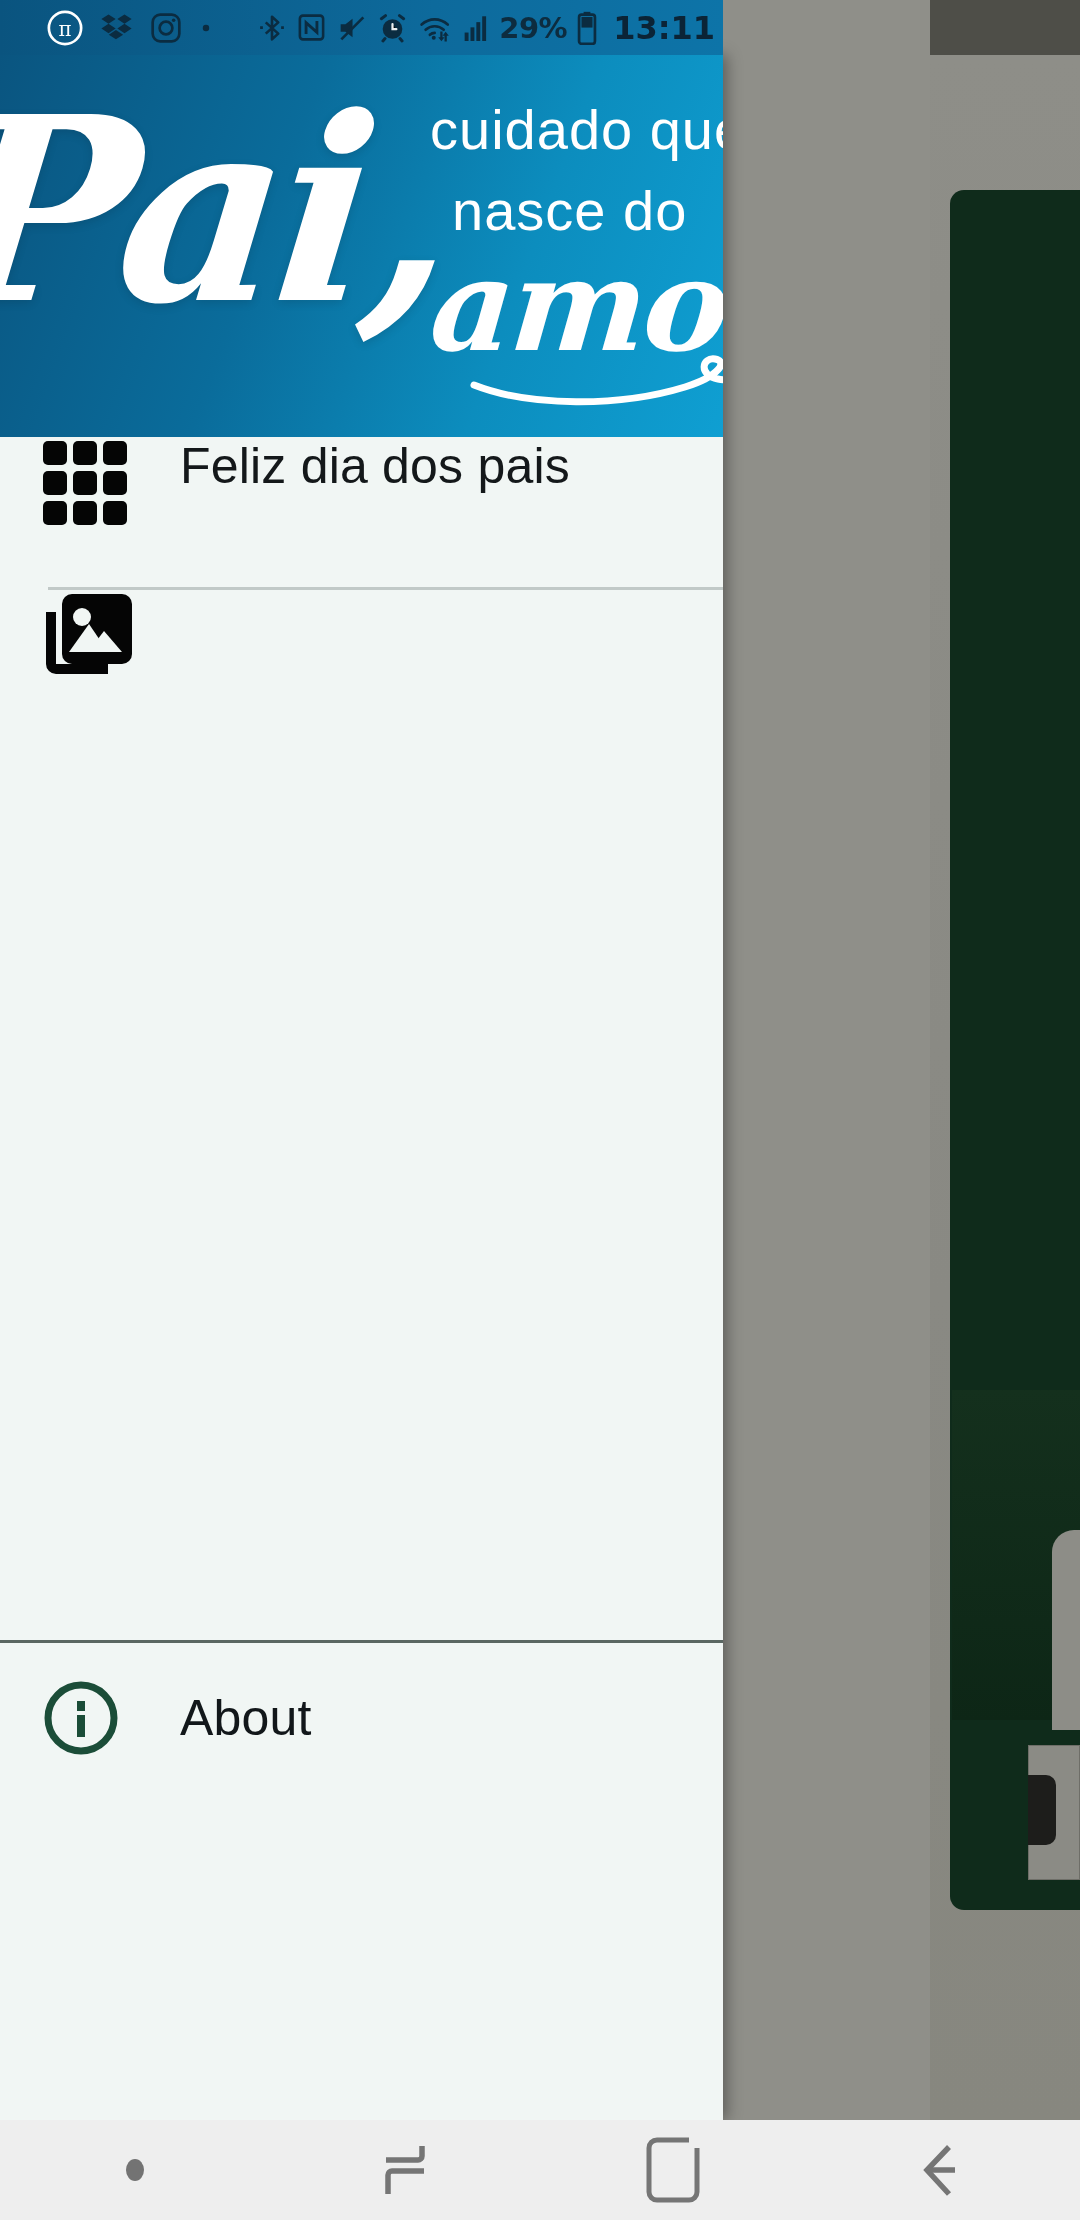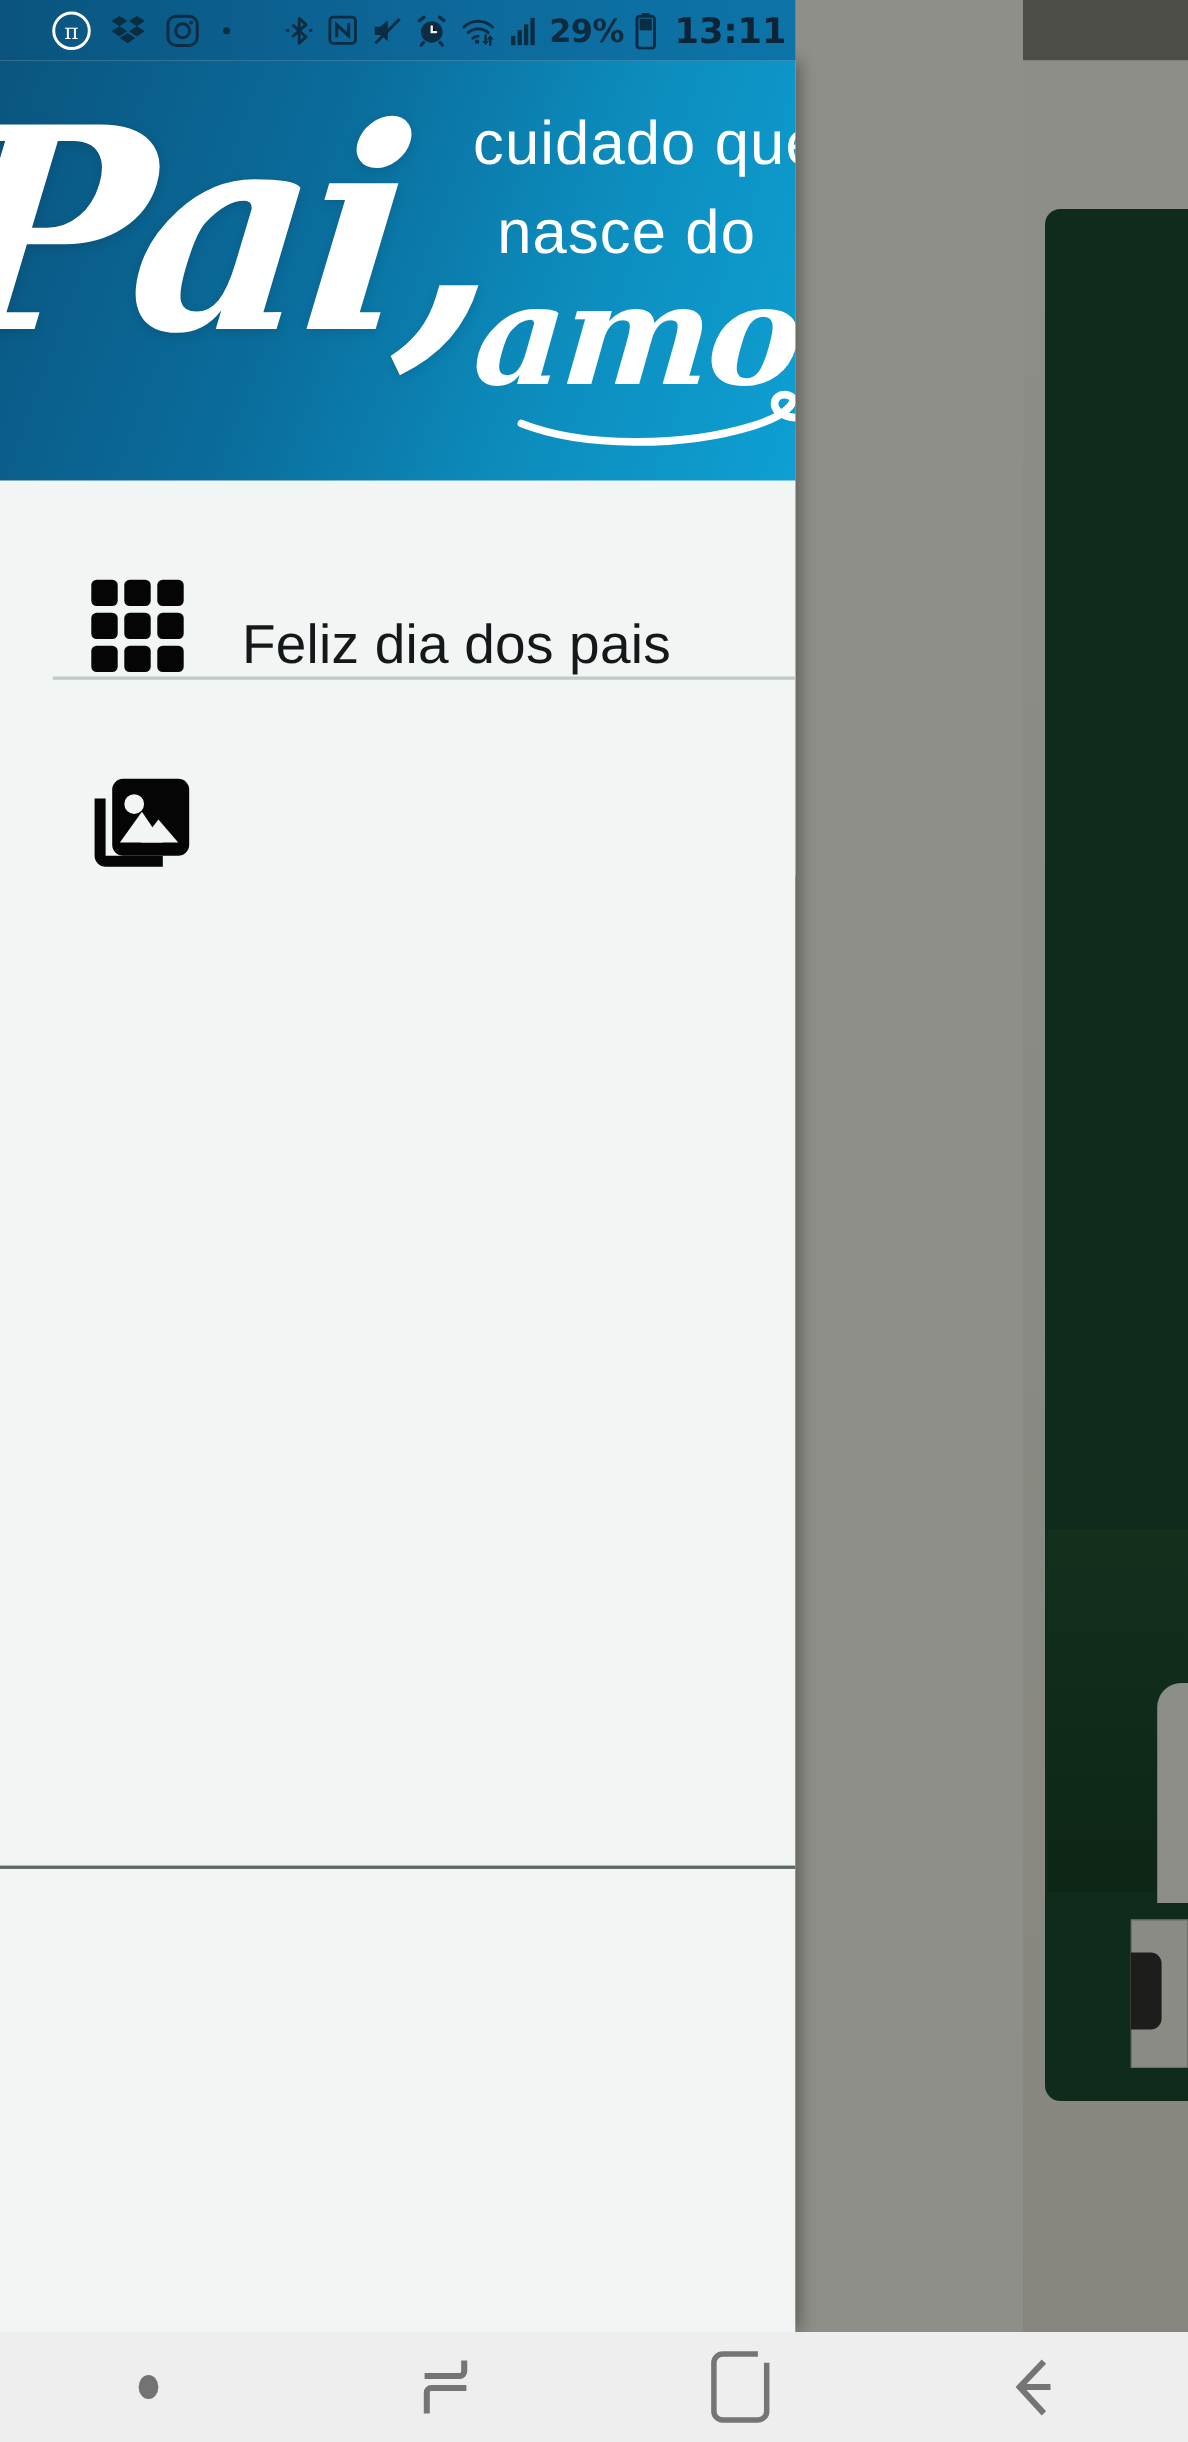--- a/index.html
+++ b/index.html
@@ -212,26 +212,25 @@
   }
 
   
   #drawer-menu {
     position: relative;
     background: #f1f6f4;
   }
   .menu-row {
     position: relative;
     display: flex;
-    align-items: flex-end;
-    height: 178px;
+    align-items: flex-start;
+    height: 150px;
     padding-left: 42px;
     box-sizing: border-box;
     cursor: pointer;
-    margin-left: 40px;
   }
   .menu-icon {
     width: 92px;
     min-width: 92px;
     height: 92px;
     display: flex;
     align-items: center;
     justify-content: flex-start;
   }
   .menu-label {
@@ -439,20 +438,30 @@
             </g>
           </svg>
         </span>
       </div>
     </div>
 
     <div id="drawer-spacer"></div>
 
     <div id="about-divider"></div>
 
+    <div id="about-row">
+      <span class="menu-icon">
+        <svg width="78" height="78" viewBox="0 0 78 78">
+          <circle cx="39" cy="39" r="33" fill="none" stroke="#1b4d38" stroke-width="7"></circle>
+          <rect x="35" y="22" width="8" height="10" fill="#1b4d38"></rect>
+          <rect x="35" y="36" width="8" height="22" fill="#1b4d38"></rect>
+        </svg>
+      </span>
+      <span class="menu-label">About</span>
+    </div>
   </div>
 
   <div id="nav-bar">
     <div class="nav-slot">
       <span class="nav-dot"></span>
     </div>
     <div class="nav-slot">
       <svg width="66" height="66" viewBox="0 0 66 66">
         <path fill="none" stroke="#757575" stroke-width="5.5" stroke-linecap="butt" d="M14 23 H46 a4 4 0 0 0 4 -4 V9"></path>
         <path fill="none" stroke="#757575" stroke-width="5.5" stroke-linecap="butt" d="M52 34 H20 a4 4 0 0 0 -4 4 V57"></path>

